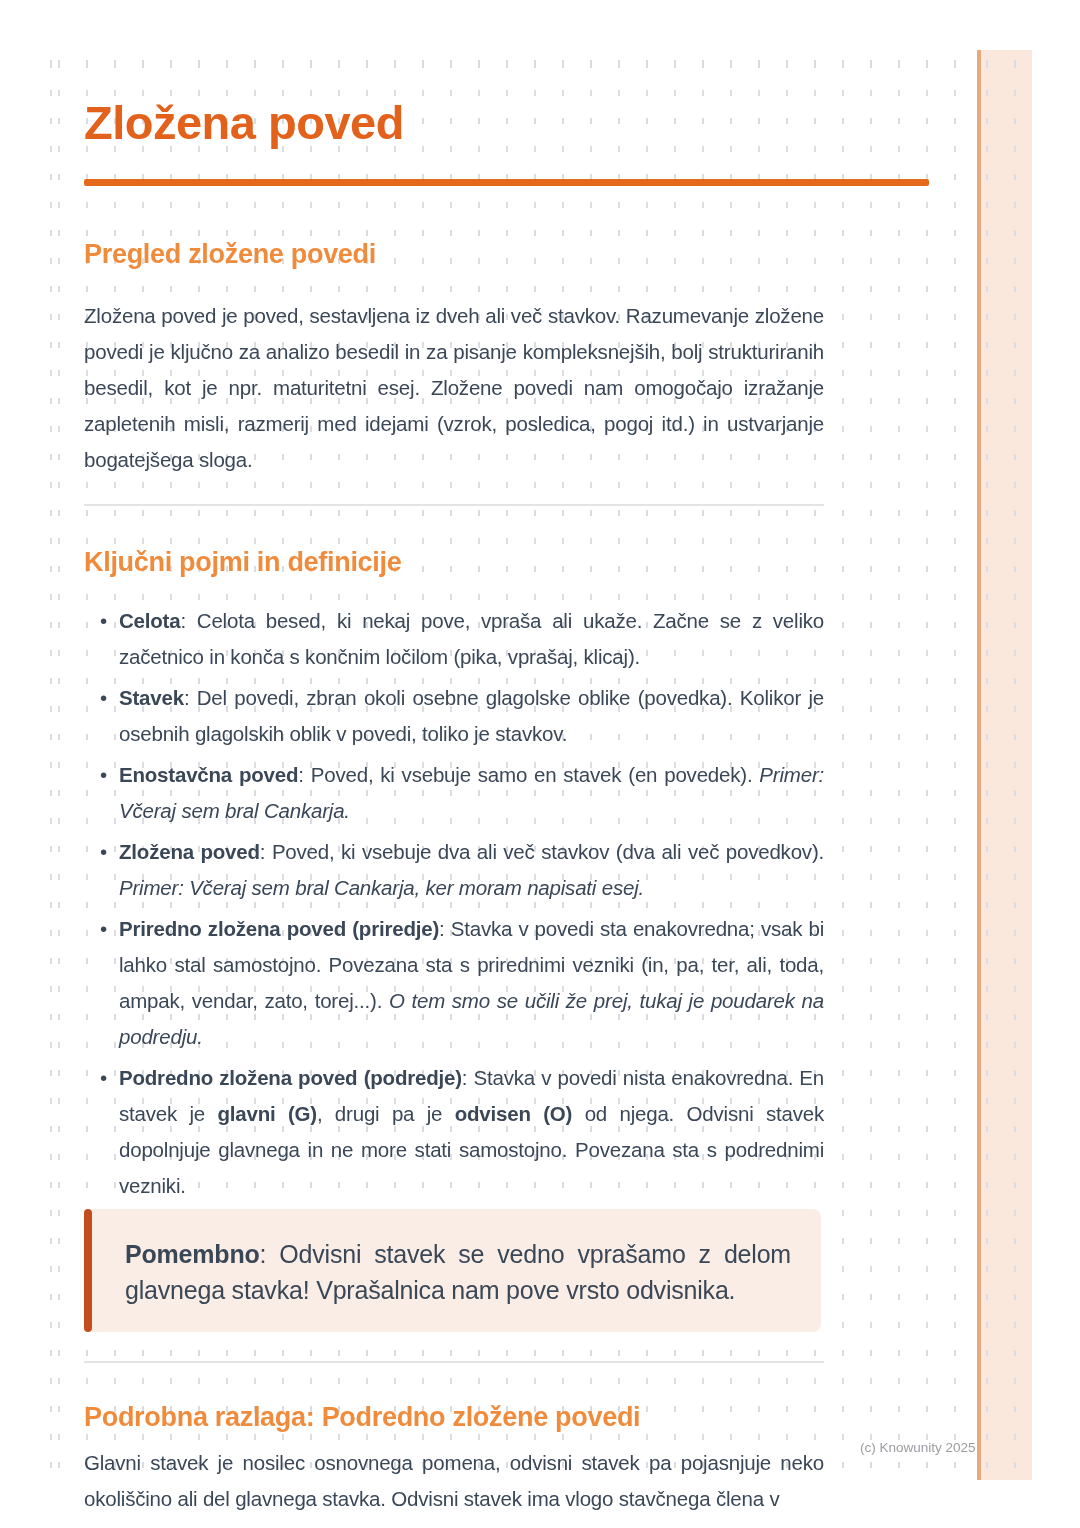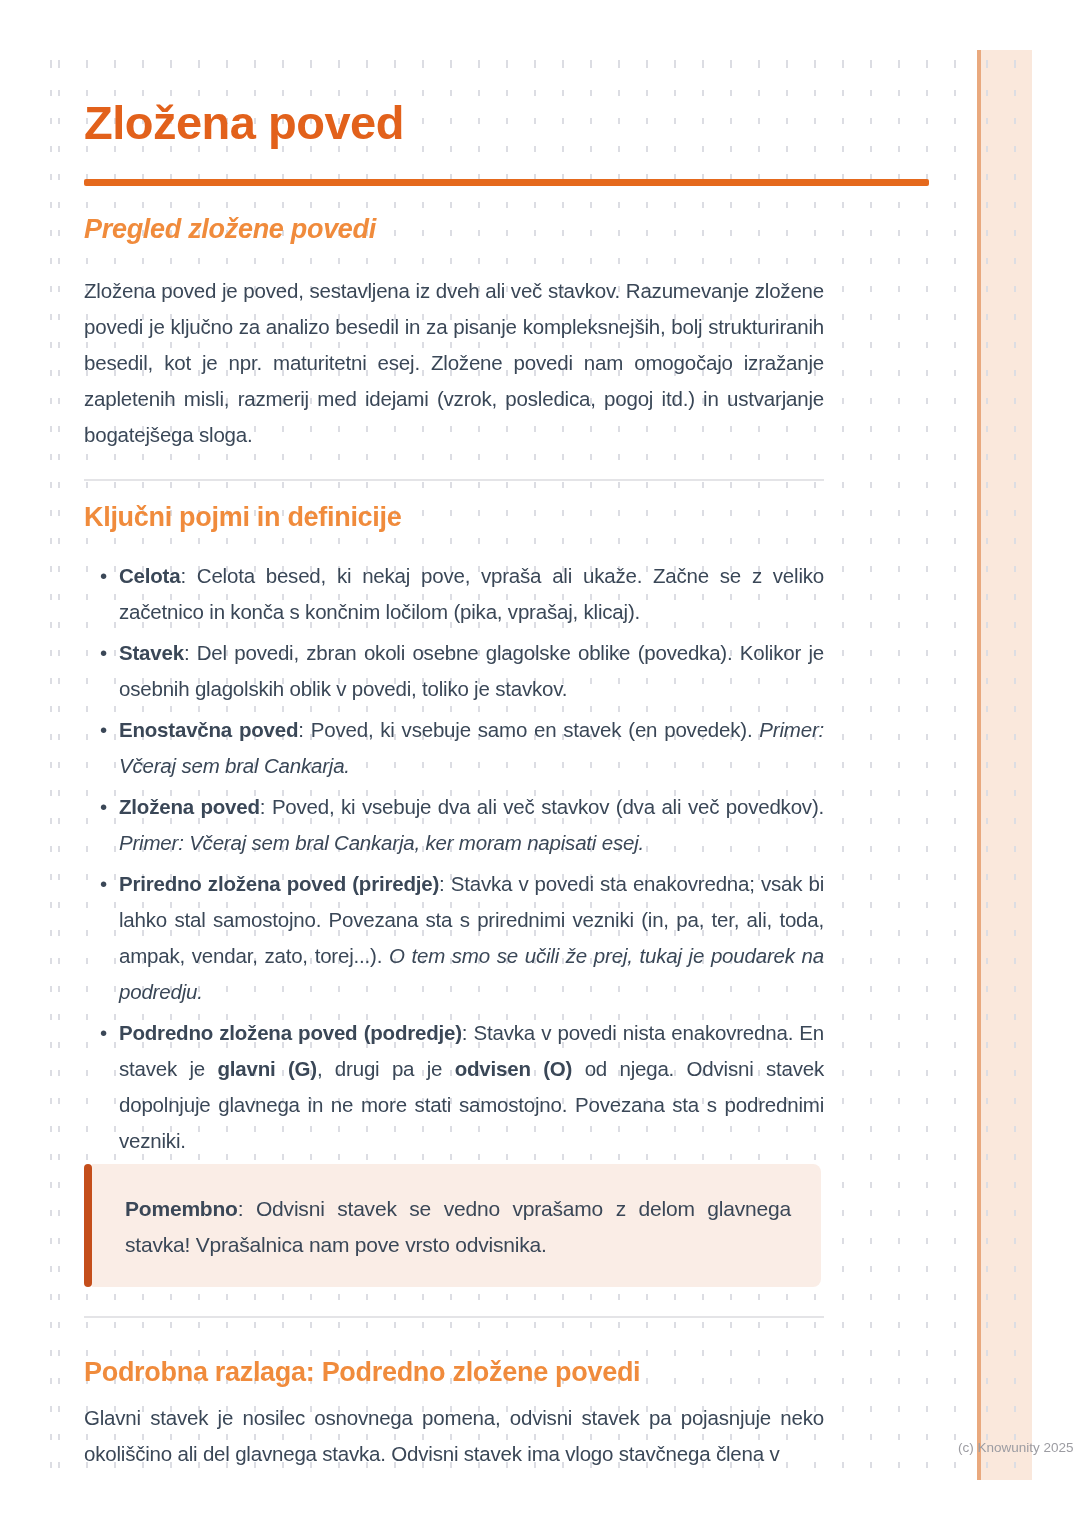--- a/index.html
+++ b/index.html
@@ -45,22 +45,22 @@
   .title-rule {
     margin-top:29px; width:845px; height:7px; border-radius:2px;
     background:var(--rule-orange,#e5691d);
   }
 
   h2.section-heading {
     font-size:27px; line-height:32px; font-weight:bold;
     letter-spacing:-0.3px;
     color:var(--heading-orange,#f08b3c);
   }
-  .mt-h2-first  { margin-top:27px;font-style:italic; }
-  .mt-h2        { margin-top:20px; }
+  .mt-h2-first  { margin-top:52px; }
+  .mt-h2        { margin-top:40px; }
   .mt-h2-last   { margin-top:38px; }
 
   p.body-par {
     margin-top:28px;
     font-size:20.5px; line-height:36px;
     letter-spacing:-0.2px;
     text-align:justify;
     color:var(--body-text,#3a4757);
   }
   p.body-par.last { margin-top:12px; }
@@ -96,28 +96,28 @@
   }
   .callout-bar {
     flex:none; width:8px; border-radius:5px;
     background:var(--callout-bar,#c44e1b);
   }
   .callout-body {
     flex:1;
     background:var(--callout-bg,#faede6);
     border-radius:0 8px 8px 0;
     padding:27px 30px 24px 33px;
-    font-size:21px; line-height:36px;
+    font-size:25px; line-height:36px;
     letter-spacing:-0.2px;
     text-align:justify;
     color:var(--body-text,#3a4757);
   }
 
   .watermark {
-    position:absolute; left:958px; top:1440px; z-index:3;
+    position:absolute; left:860px; top:1440px; z-index:3;
     font-size:13.5px; color:var(--watermark-gray,#9c9ca2);
     white-space:nowrap;
   }
 </style>
 </head>
 <body>
 
 <div class="dot-grid"></div>
 <div class="side-strip"></div>
 

